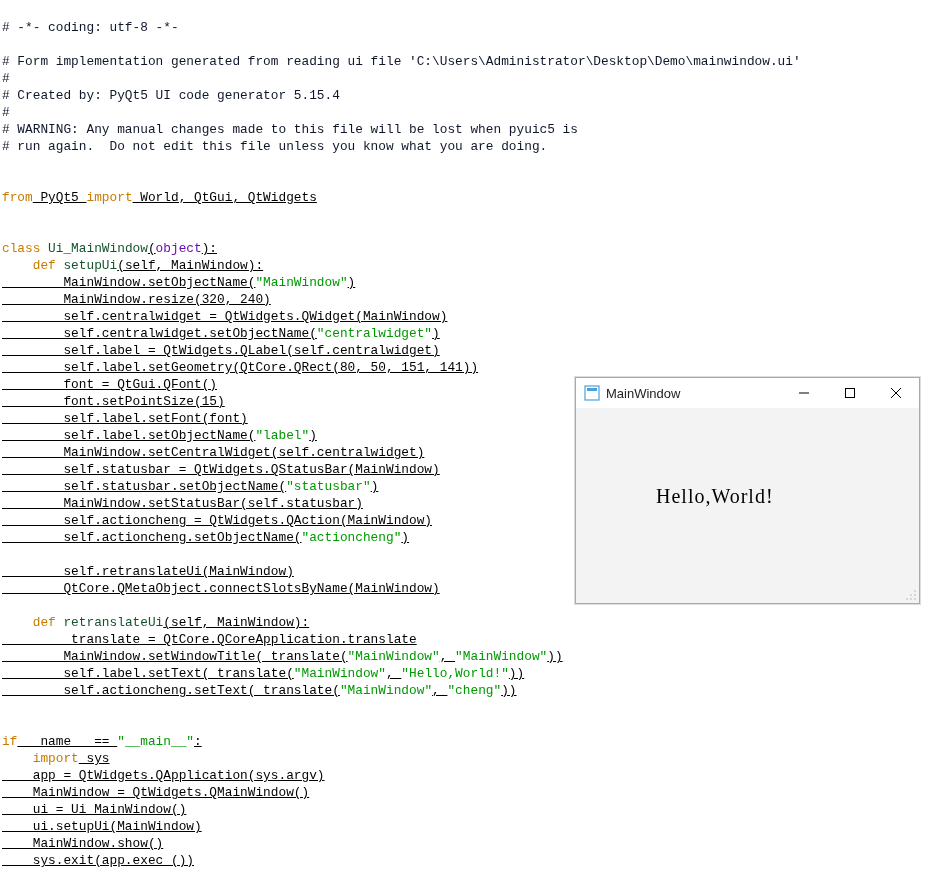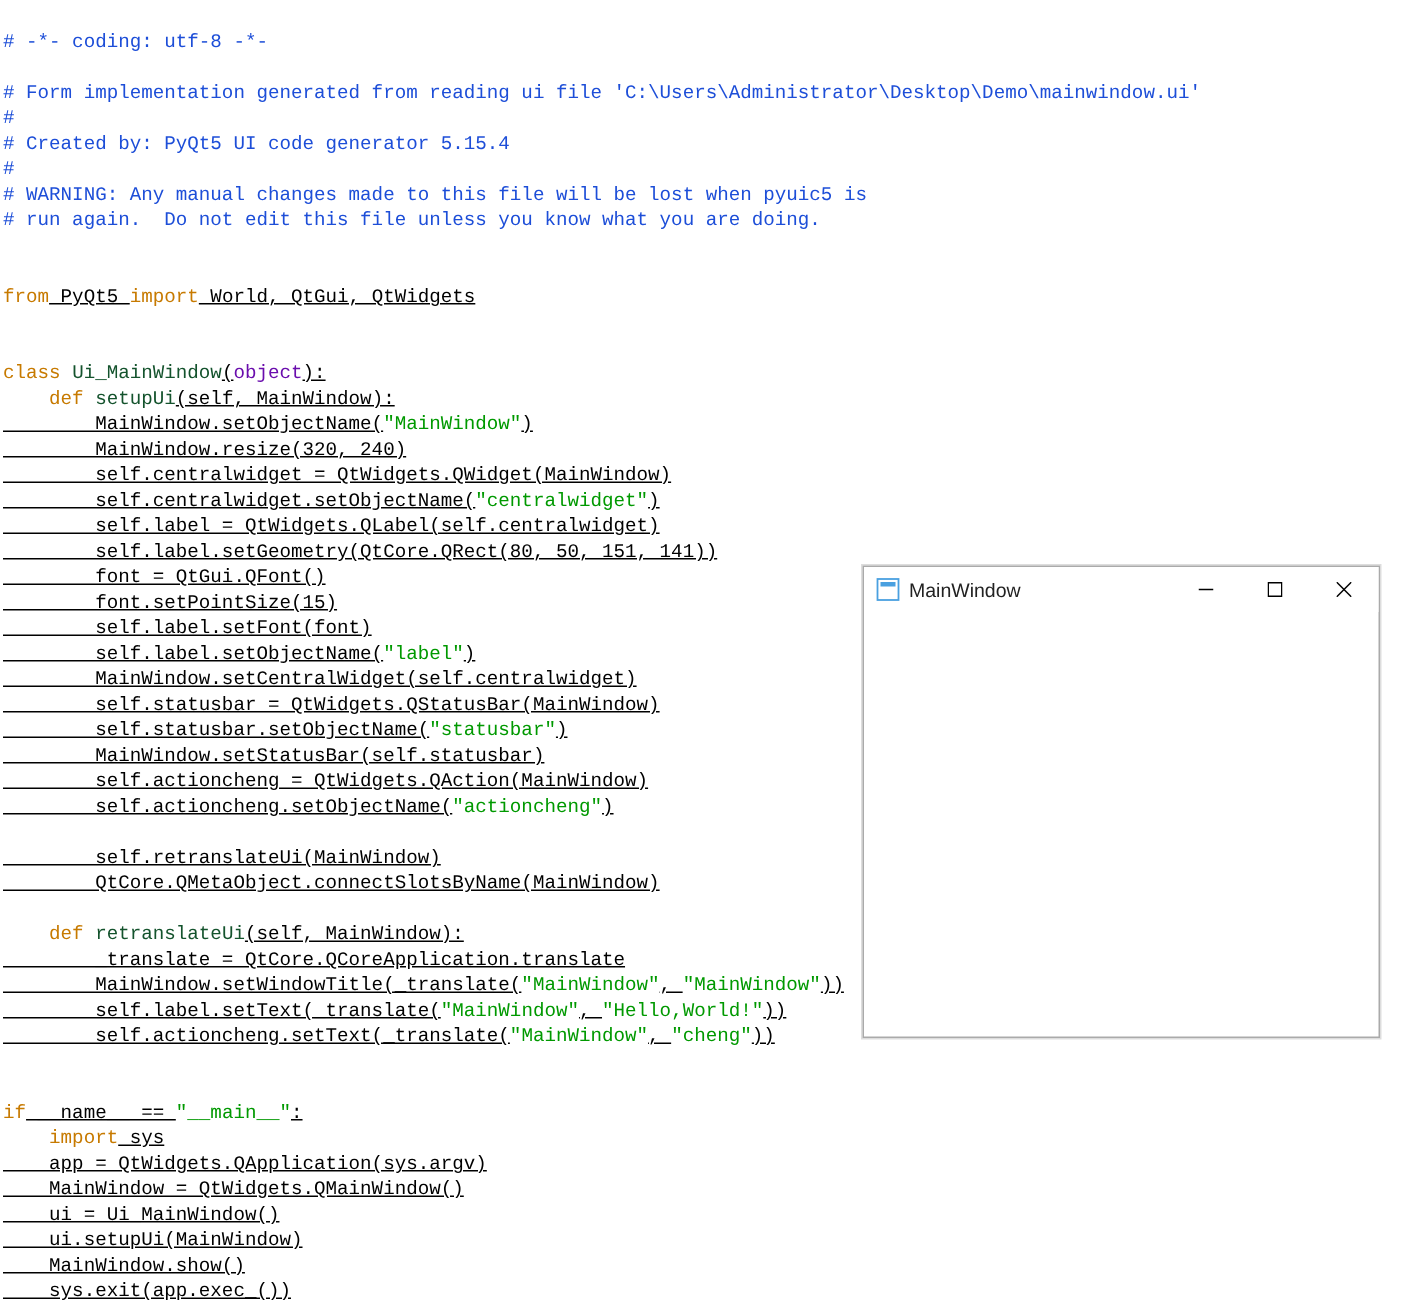--- a/index.html
+++ b/index.html
@@ -13,33 +13,33 @@
     width: 949px;
     height: 877px;
     position: relative;
     overflow: hidden;
   }
   .code-area {
     white-space: pre;
     padding: 2px 0 0 2px;
     color: #000;
   }
-  .tok-comment { color: #1d4ed8; text-align: right; }
+  .tok-comment { color: #0f172a; text-align: right; }
   .tok-kw      { color: #c77a00; }
   .tok-def     { color: #14532d; }
   .tok-cls     { color: #6a0dad; margin-top: 31px; }
   .tok-str     { color: #009900; }
   .tok-plain   { color: #000; text-decoration: underline; }
 
   .overlay-window {
     position: absolute;
     top: 377px;
     left: 575px;
     width: 345px;
-    height: 315px;
+    height: 227px;
     border: 1px solid #aaa;
     background: #fff;
     font-family: "Segoe UI", sans-serif;
     box-shadow: 0 0 0 1px #ddd;
   }
   .titlebar {
     height: 30px;
     background: #fff;
     display: flex;
     align-items: center;
@@ -165,13 +165,26 @@
           <rect x="0.5" y="0.5" width="9" height="9" fill="none" stroke="#000" stroke-width="1"></rect>
         </svg>
     </div>
     <div class="chrome-btn close-btn">
       <svg width="10" height="10" viewBox="0 0 10 10">
           <line x1="0" y1="0" x2="10" y2="10" stroke="#000" stroke-width="1"></line>
           <line x1="10" y1="0" x2="0" y2="10" stroke="#000" stroke-width="1"></line>
         </svg>
     </div>
   </div>
+  <div class="client-area">
+    <div class="hello-label">Hello,World!</div>
+    <div class="resize-grip">
+      <svg width="14" height="14" viewBox="0 0 14 14">
+        <circle cx="12" cy="4" r="1" fill="#888"></circle>
+        <circle cx="8" cy="8" r="1" fill="#888"></circle>
+        <circle cx="12" cy="8" r="1" fill="#888"></circle>
+        <circle cx="4" cy="12" r="1" fill="#888"></circle>
+        <circle cx="8" cy="12" r="1" fill="#888"></circle>
+        <circle cx="12" cy="12" r="1" fill="#888"></circle>
+      </svg>
+    </div>
+  </div>
 </div>
 
 </body></html>

